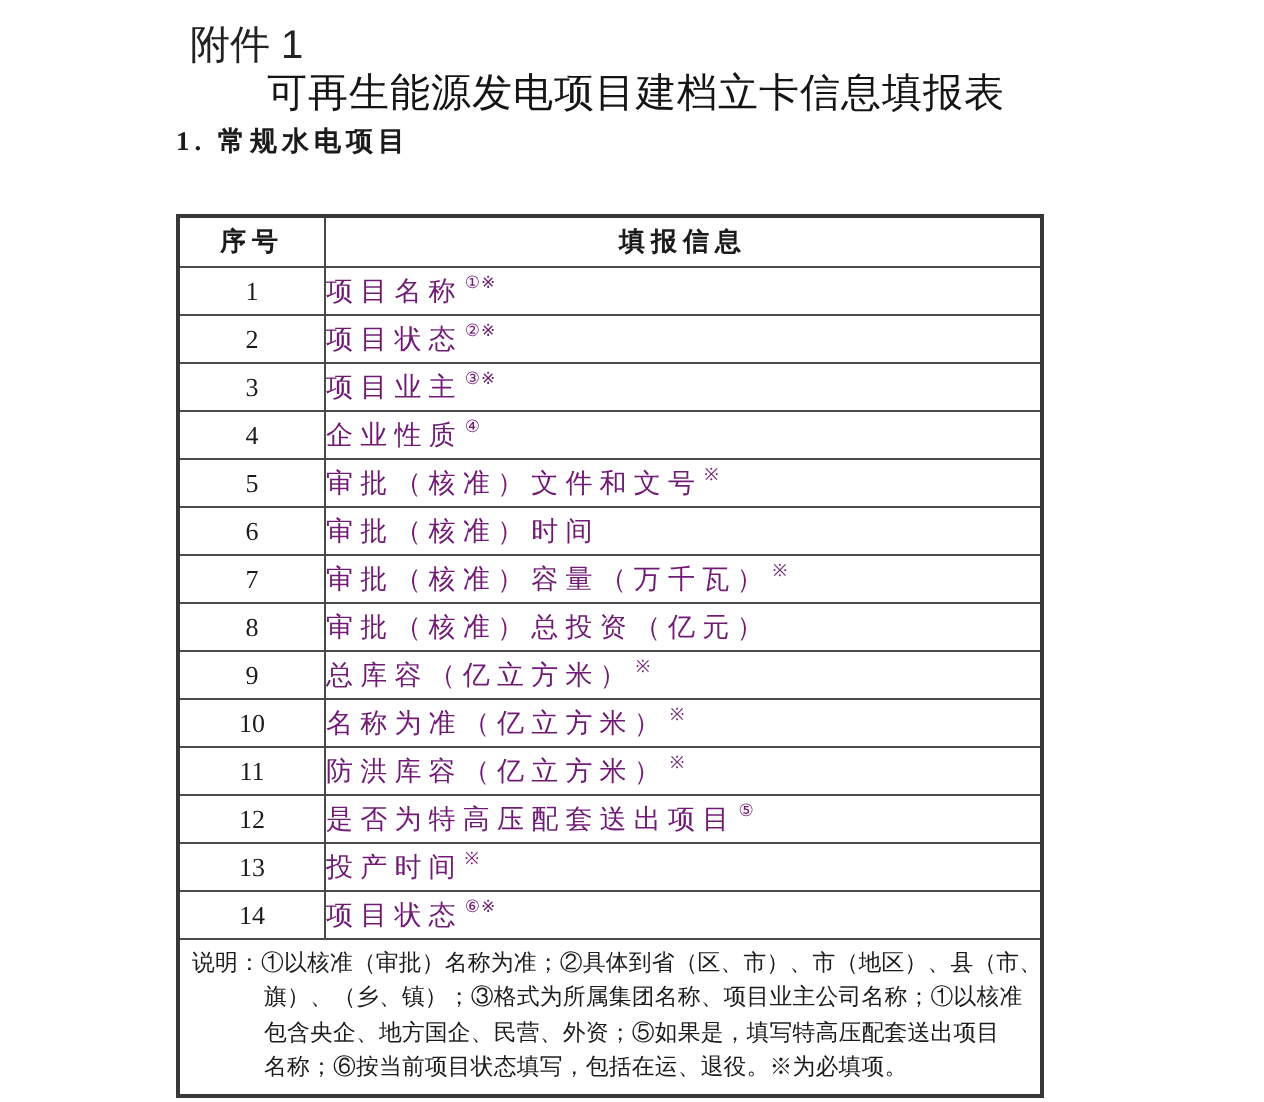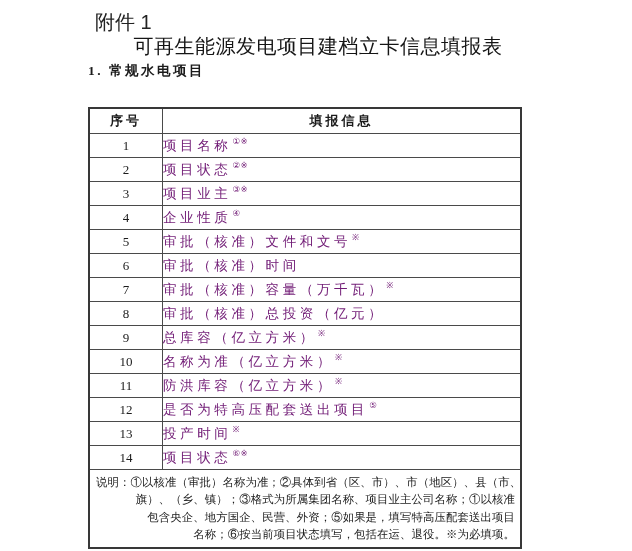--- a/index.html
+++ b/index.html
@@ -94,21 +94,21 @@
     padding: 4px 5px 4px 6px;
     height: 68px;
   }
   .note {
     font-size: 11.4px;
     line-height: 17.3px;
     letter-spacing: 0.1px;
     padding-left: 36px;
     color: #1b1b1b;
   }
-  .note-line { white-space: nowrap; text-align: right; }
+  .note-line { white-space: nowrap; }
   .note-label { margin-left: -36px; }
 </style>
 </head>
 <body>
 
 <div class="attachment">附件 1</div>
 
 <h1 class="title">可再生能源发电项目建档立卡信息填报表</h1>
 
 <div class="section-heading">1. 常规水电项目</div>

